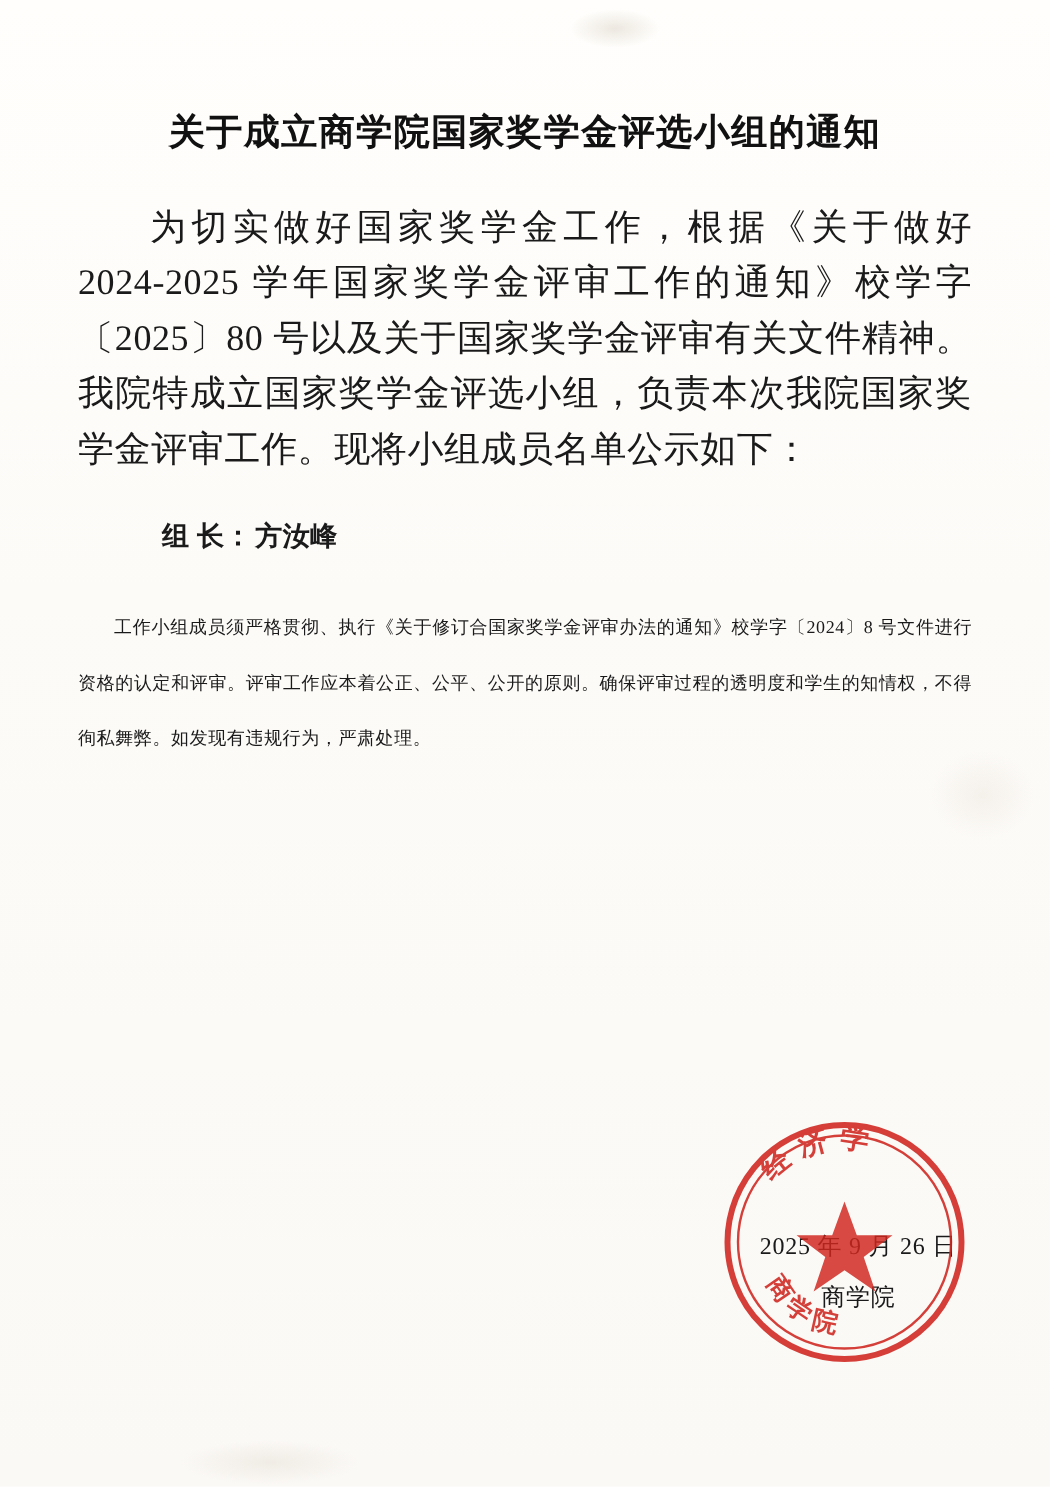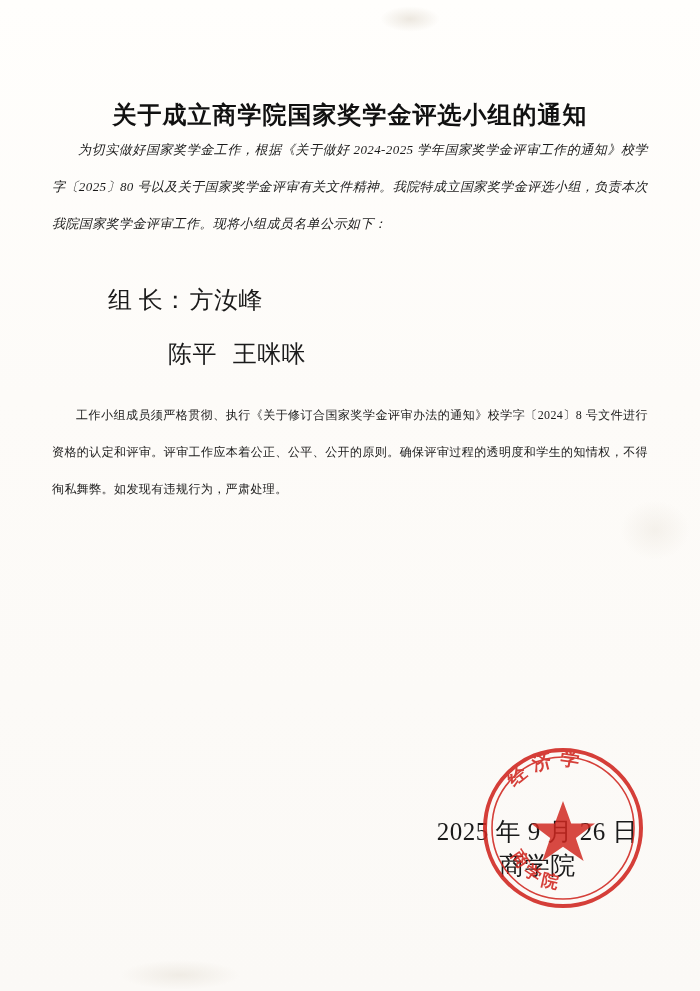--- a/index.html
+++ b/index.html
@@ -29,47 +29,48 @@
     position: absolute;
     border-radius: 50%;
     pointer-events: none;
   }
   .b1 { left: 380px; top: 6px; width: 60px; height: 26px; background: radial-gradient(ellipse at center, rgba(214,205,190,0.45), rgba(214,205,190,0) 70%); }
   .b2 { left: 120px; top: 960px; width: 120px; height: 30px; background: radial-gradient(ellipse at center, rgba(214,205,190,0.3), rgba(214,205,190,0) 70%); }
   .b3 { left: 620px; top: 500px; width: 70px; height: 60px; background: radial-gradient(ellipse at center, rgba(220,212,198,0.25), rgba(220,212,198,0) 70%); }
 
   .doc-title {
     margin: 0;
-    padding-top: 99px;
+    padding-top: 72px;
     text-align: center;
     font-size: 24px;
     font-weight: bold;
     letter-spacing: 1px;
     color: #111;
     font-family: "Liberation Serif", "DejaVu Serif", serif;
   }
 
   .body-block {
-    font-size: 13px;
+    margin-top: 30px;
+    font-size: 24px;
     line-height: 37px;
     text-align: justify;
     text-justify: inter-ideograph;
     letter-spacing: 0.4px;
-    font-style: italic;
   }
   .para {
     text-indent: 2em;
     margin: 0 0 4px 0;
   }
 
   .roster {
-    margin-top: 40px;
-    font-size: 24px;
+    margin-top: 20px;
+    font-size: 18px;
     line-height: 37px;
     letter-spacing: 0.4px;
+    font-weight: bold;
   }
   .roster-row {
     margin: 0 0 17px 0;
     padding-left: 56px;
   }
   .roster-row.indent-more {
     padding-left: 116px;
   }
   .roster-row.tight {
     margin-bottom: 14px;
@@ -91,21 +92,21 @@
     text-justify: inter-ideograph;
     letter-spacing: 0.4px;
   }
 
   
   .signature {
     position: absolute;
     right: 62px;
     bottom: 108px;
     text-align: center;
-    font-size: 25px;
+    font-size: 16px;
     line-height: 34px;
     letter-spacing: 0.5px;
     color: #1a1a1a;
     z-index: 1;
   }
 
   
   .seal {
     position: absolute;
     right: 52px;
@@ -134,23 +135,20 @@
   </div>
 
   <div class="roster">
 
     <p class="roster-row">
       <span class="role">组 长：</span><span class="names"><span>方汝峰</span></span>
     </p>
 
 
 
-    <p class="roster-row indent-more">
-      <span class="names"><span>陈平</span><span>王咪咪</span></span>
-    </p>
 
 
   </div>
 
   <div class="closing">
     <p class="para">工作小组成员须严格贯彻、执行《关于修订合国家奖学金评审办法的通知》校学字〔2024〕8 号文件进行资格的认定和评审。评审工作应本着公正、公平、公开的原则。确保评审过程的透明度和学生的知情权，不得徇私舞弊。如发现有违规行为，严肃处理。</p>
   </div>
 
   <div class="signature">
     <div>2025 年 9 月 26 日</div>

